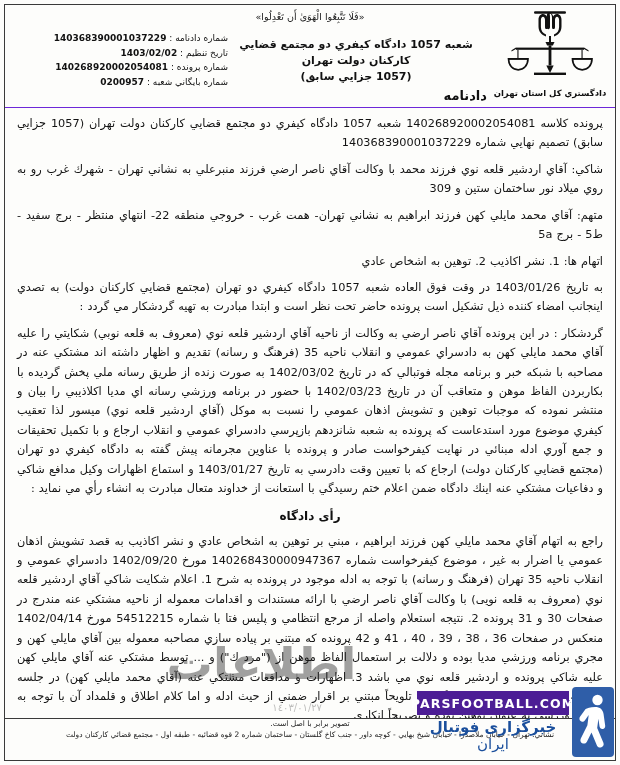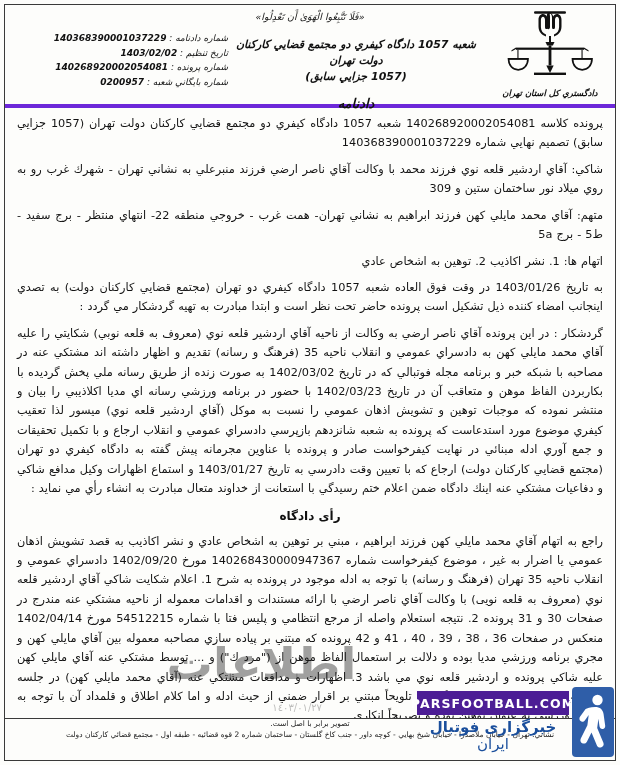--- a/index.html
+++ b/index.html
@@ -32,22 +32,21 @@
   }
 
   
   .header {
     position: absolute;
     left: 5px;
     top: 5px;
     width: 610px;
     height: 103px;
     box-sizing: border-box;
-    border-bottom: 4px solid #6d28d9;
-    font-style: italic;
+    border-bottom: 1px solid #6d28d9;
   }
   .verse {
     position: absolute;
     top: 6px;
     left: 0;
     width: 100%;
     text-align: center;
     font-size: 9.5px;
     color: #1a1a1a;
     letter-spacing: 0.2px;
@@ -82,21 +81,22 @@
   }
   .court-sub {
     font-size: 11px;
     font-weight: bold;
     color: #111;
   }
   .doc-type {
     font-size: 13px;
     font-weight: bold;
     color: #111;
-    margin-top: 10px;
+    margin-top: 2px;
+    text-align: right;
   }
   .meta {
     position: absolute;
     left: 8px;
     top: 26px;
     width: 215px;
     text-align: left;
     direction: rtl;
     font-size: 9px;
     line-height: 1.62;

